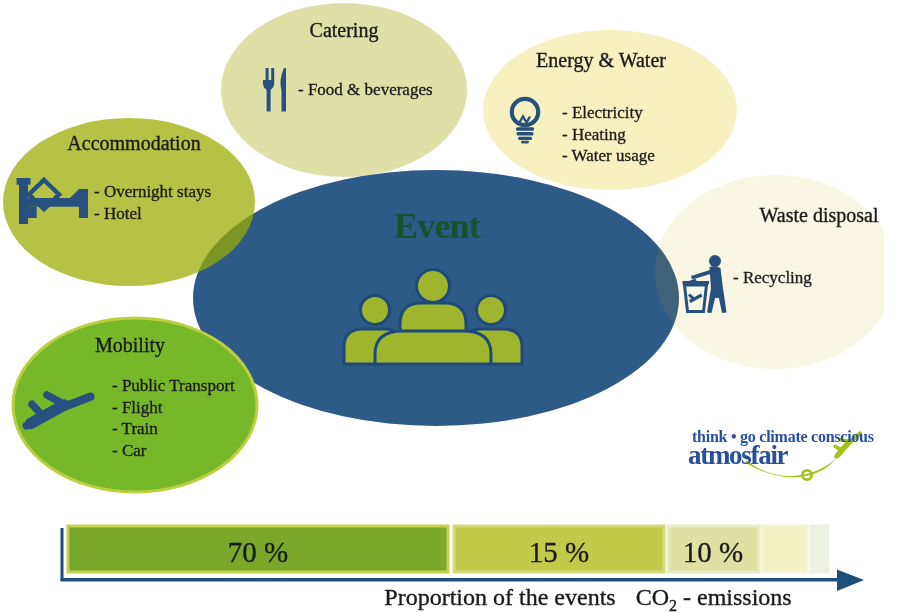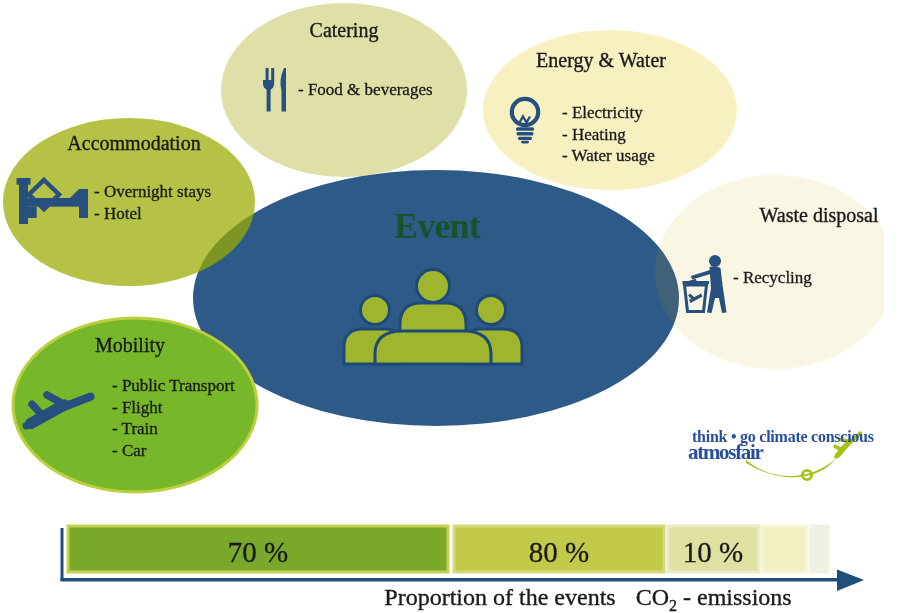--- a/index.html
+++ b/index.html
@@ -10,21 +10,21 @@
 .t { position:absolute; white-space:nowrap; }
 .title { font-size:20px; transform:translateX(-50%); -webkit-text-stroke:0.35px #1a1a1a; }
 .items { font-size:17px; line-height:21.5px; -webkit-text-stroke:0.3px #1a1a1a; }
 .event-title { font-size:36px; font-weight:bold; color:#14532d; transform:translateX(-50%); letter-spacing:-0.8px; }
 .seg-label { font-size:29px; transform:translateX(-50%); -webkit-text-stroke:0.3px #1a1a1a; }
 .axis-label { font-size:24px; transform:translateX(-50%); -webkit-text-stroke:0.35px #1a1a1a; }
 .axis-label sub { font-size:16px; }
 .axis-label .co { margin-left:20px; }
 .axis-label .post { margin-left:6px; }
 .tagline { font-size:16px; font-weight:bold; color:#28509a; letter-spacing:-0.25px; }
-.brand { font-size:21px; font-weight:bold; color:#28509a; letter-spacing:-1.3px; }
+.brand { font-size:27px; font-weight:bold; color:#28509a; letter-spacing:-1.3px; }
 </style>
 </head>
 <body>
 
 <div class="canvas">
 <svg class="bg" width="900" height="613" viewBox="0 0 900 613">
 
   <ellipse cx="436" cy="298" rx="243" ry="128" fill="#2e5a88"></ellipse>
 
   <ellipse cx="775" cy="272" rx="120" ry="97" fill-opacity="0.106" fill="rgb(208,170,0)"></ellipse>
@@ -144,21 +144,21 @@
 <div class="t items" style="left:112px; top:375px;">
   <div>- Public Transport</div>
   <div>- Flight</div>
   <div>- Train</div>
   <div>- Car</div>
 </div>
 
 <div class="t event-title" style="left:437px; top:205px;">Event</div>
 
 <div class="t seg-label" style="left:258px; top:536px;">70 %</div>
-<div class="t seg-label" style="left:559px; top:536px;">80 %</div>
+<div class="t seg-label" style="left:559px; top:536px;">15 %</div>
 <div class="t seg-label" style="left:713px; top:536px;">10 %</div>
 
 <div class="t axis-label" style="left:588px; top:584px;">
   <span>Proportion of the events</span><span class="co">CO</span><sub>2</sub><span class="post">- emissions</span>
 </div>
 
 <div class="t tagline" style="left:692px; top:428px;">think • go climate conscious</div>
 <div class="t brand" style="left:688px; top:440px;">atmosfair</div>
 
 </div>

